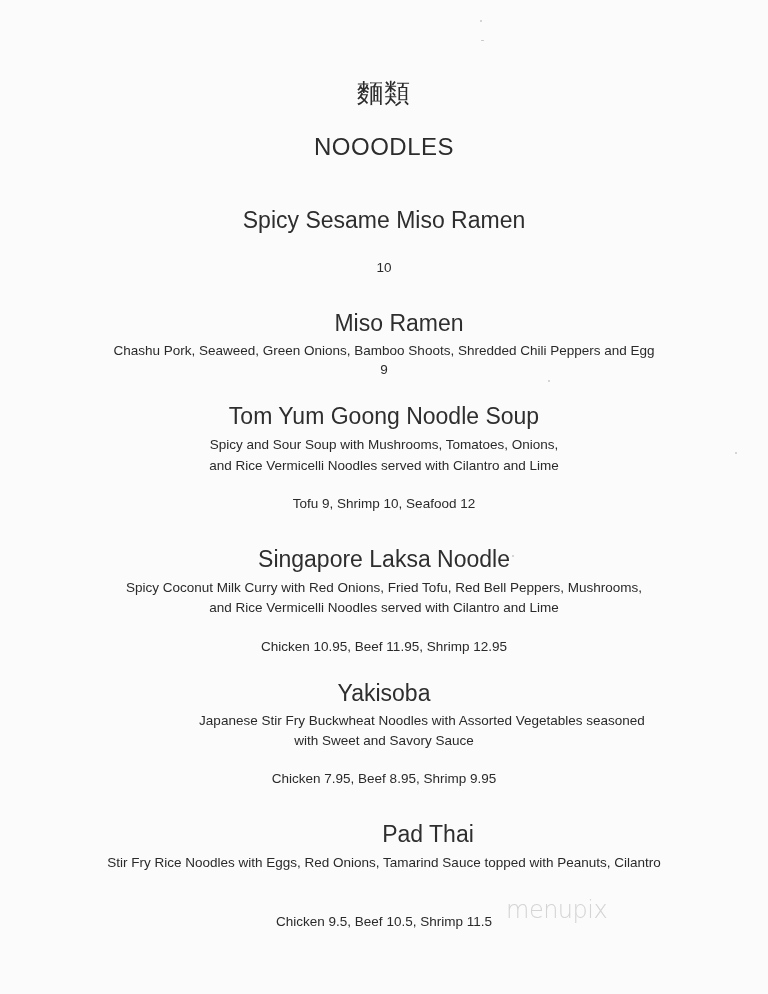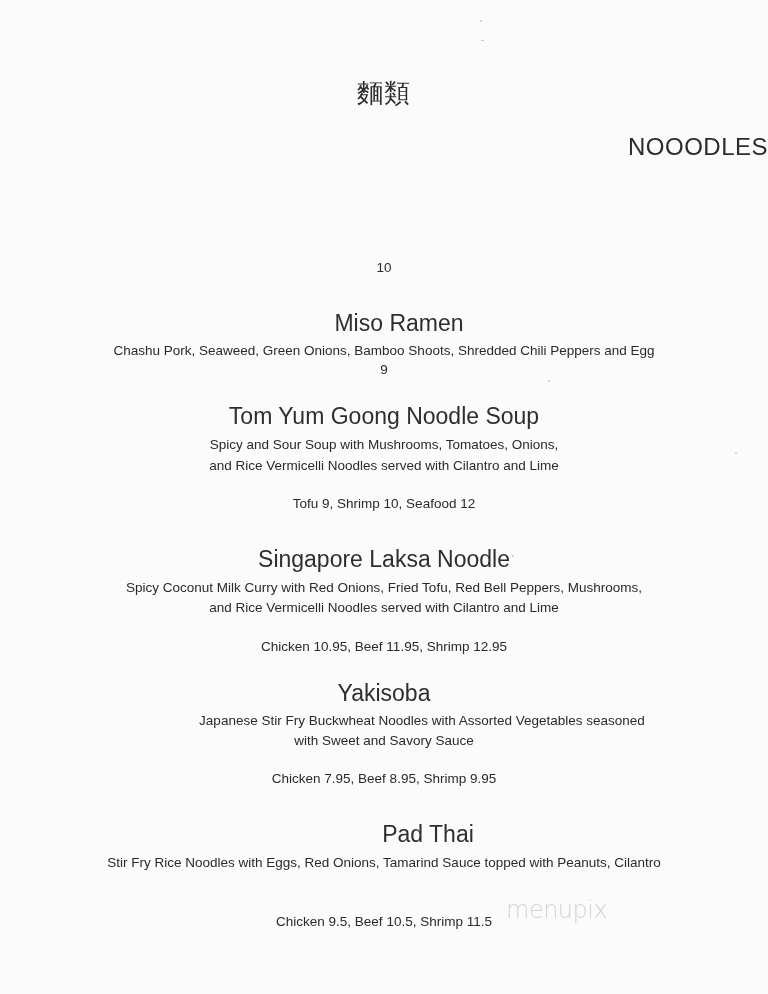--- a/index.html
+++ b/index.html
@@ -67,22 +67,23 @@
       background: #c8c8c8;
       border-radius: 1px;
     }
   </style>
 </head>
 <body>
 
 <div class="page">
 
   <div class="center cjk" style="top:76px;">麵類</div>
-  <div class="center section-title" style="top:133px;text-align:right;">NOOODLES</div>
+  <div class="center section-title" style="top:133px;">NOOODLES</div>
 
+  <div class="center item-name" style="top:207px;">Spicy Sesame Miso Ramen</div>
   <div class="center price" style="top:260px;">10</div>
 
   <div class="center item-name" style="top:310px;margin-left:15px;">Miso Ramen</div>
   <div class="center desc" style="top:340px;">Chashu Pork, Seaweed, Green Onions, Bamboo Shoots, Shredded Chili Peppers and Egg</div>
   <div class="center price" style="top:362px;">9</div>
 
   <div class="center item-name" style="top:403px;">Tom Yum Goong Noodle Soup</div>
   <div class="center desc" style="top:434px;">Spicy and Sour Soup with Mushrooms, Tomatoes, Onions,</div>
   <div class="center desc" style="top:455px;">and Rice Vermicelli Noodles served with Cilantro and Lime</div>
   <div class="center price" style="top:496px;">Tofu 9, Shrimp 10, Seafood 12</div>

